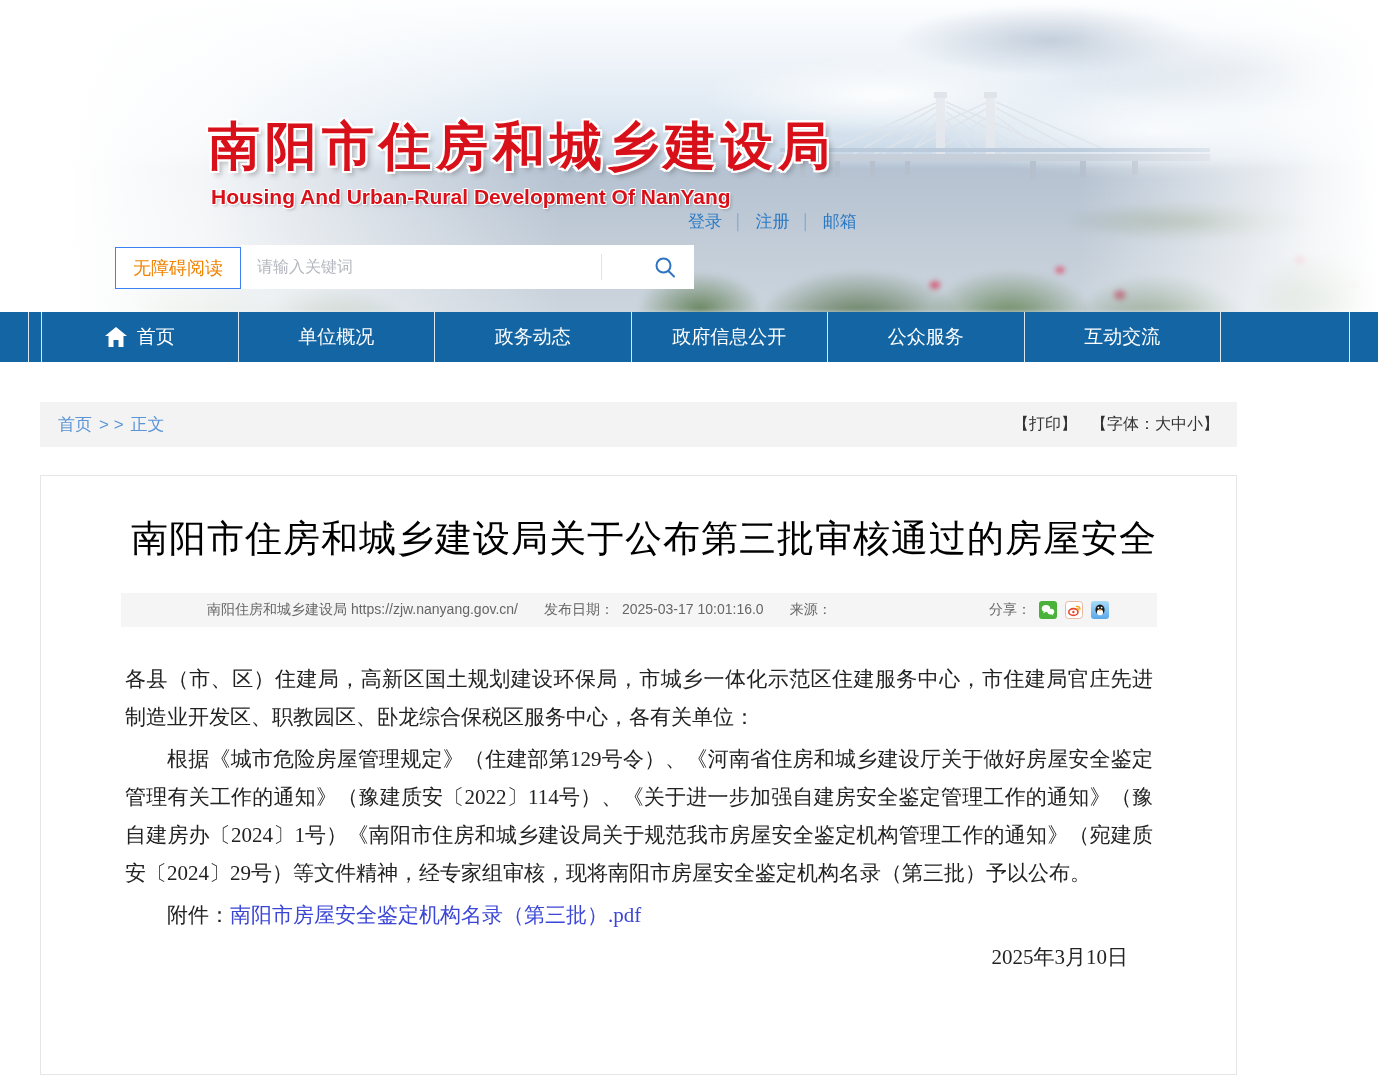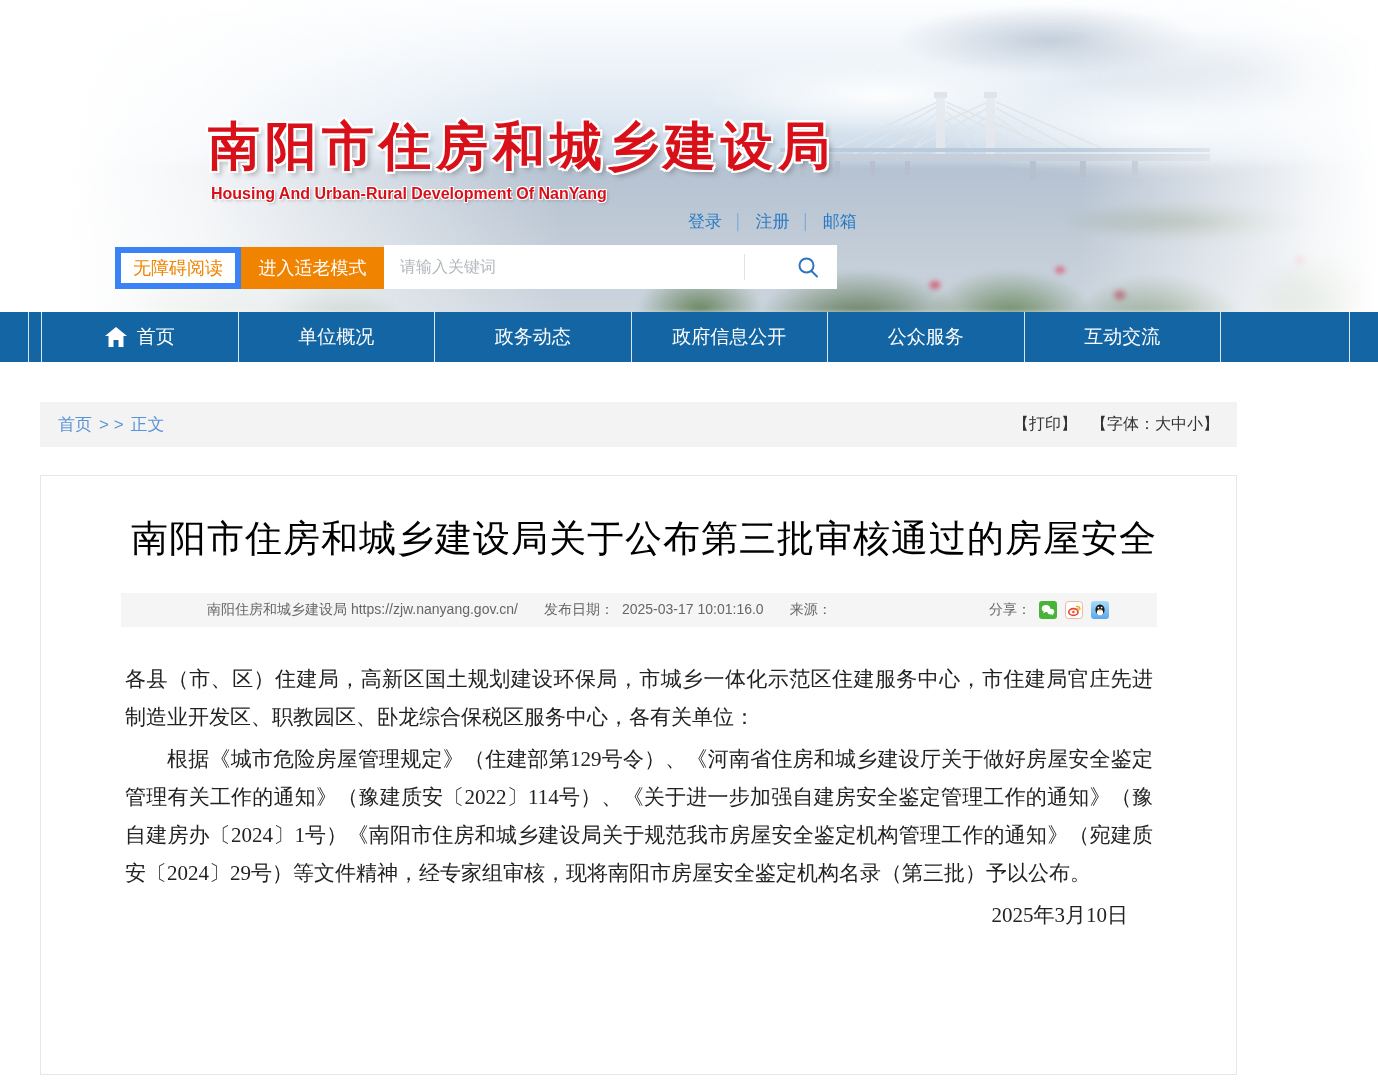--- a/index.html
+++ b/index.html
@@ -37,31 +37,31 @@
       radial-gradient(8px 7px at 1355px 285px, rgba(205,50,90,.9), rgba(205,50,90,0) 80%); }
   .fade-left { position:absolute; inset:0;
     background:linear-gradient(90deg,#fff 0px,#fff 70px,rgba(255,255,255,.85) 200px,rgba(255,255,255,0) 560px); }
   .fade-right { position:absolute; inset:0;
     background:linear-gradient(270deg,#fff 0px,rgba(255,255,255,.85) 60px,rgba(255,255,255,0) 300px); }
 
   .site-title { position:absolute; left:208px; top:112px; font-size:52px; font-weight:bold;
     letter-spacing:5px; color:#d8101a; z-index:5; white-space:nowrap;
     text-shadow:-2px -2px 0 #fff,2px -2px 0 #fff,-2px 2px 0 #fff,2px 2px 0 #fff,
       0 -2px 0 #fff,0 2px 0 #fff,-2px 0 0 #fff,2px 0 0 #fff,4px 4px 5px rgba(60,60,60,.35); }
-  .site-subtitle { position:absolute; left:211px; top:185px; font-size:16px; font-weight:bold;
+  .site-subtitle { position:absolute; left:211px; top:185px; font-size:21px; font-weight:bold;
     color:#d8101a; z-index:5; white-space:nowrap;
     text-shadow:-1px -1px 0 #fff,1px -1px 0 #fff,-1px 1px 0 #fff,1px 1px 0 #fff,2px 2px 3px rgba(60,60,60,.3);text-align:right; }
 
   .top-links { position:absolute; left:688px; top:210px; z-index:6; font-size:17px; color:#2a79c3;
     display:flex; align-items:center; gap:12px; }
   .top-links a { color:#2a79c3; text-decoration:none; cursor:pointer; }
   .top-links .sep { color:#7aa9d4; font-size:15px; }
 
   .toolbar { position:absolute; left:115px; top:245px; z-index:6; display:flex; align-items:flex-end; }
-  .btn-access { width:126px; height:42px; background:#fff; border:6px solid #3b82f6; color:#f08300;
+  .btn-access { width:126px; height:42px; background:#fff; border:1px solid #3b82f6; color:#f08300;
     font-size:18px; font-family:inherit; cursor:pointer; }
   .btn-elder { width:143px; height:42px; background:#f08300; border:1px solid #f08300; color:#fff;
     font-size:18px; font-family:inherit; cursor:pointer; }
   .search-box { width:453px; height:44px; background:#fff; display:flex; align-items:center;gap:34px; }
   .search-box input { flex:1; height:100%; border:none; outline:none; padding-left:16px;
     font-size:16px; font-family:inherit; color:#333; background:transparent; }
   .search-box input::placeholder { color:#b3b8bf; }
   .search-sep { width:1px; height:26px; background:#e3e3e3; }
   .search-btn { width:58px; height:100%; display:flex; align-items:center; justify-content:center;
     background:none; border:none; cursor:pointer; }
@@ -157,21 +157,20 @@
   <div class="top-links">
     <a>登录</a>
     <span class="sep">│</span>
     <a>注册</a>
     <span class="sep">│</span>
     <a>邮箱</a>
   </div>
 
   <div class="toolbar">
     <button class="btn-access">无障碍阅读</button>
-    <button class="btn-elder">进入适老模式</button>
     <div class="search-box">
       <input type="text" placeholder="请输入关键词" style="">
       <div class="search-sep"></div>
       <button class="search-btn">
         <svg width="24" height="24" viewBox="0 0 24 24" fill="none">
           <circle cx="10.5" cy="10.5" r="7" stroke="#2f74c0" stroke-width="2"></circle>
           <line x1="16" y1="16.5" x2="21" y2="21.5" stroke="#2f74c0" stroke-width="2" stroke-linecap="round"></line>
         </svg>
       </button>
     </div>
@@ -250,15 +249,16 @@
         <circle cx="7.4" cy="6.6" r="0.9" fill="#ffffff"></circle>
         <circle cx="10.6" cy="6.6" r="0.9" fill="#ffffff"></circle>
         <path d="M7.6 8.6 Q9 9.6 10.4 8.6" fill="none" stroke="#f0a020" stroke-width="1.1"></path>
       </svg>
     </span>
   </div>
 
   <div class="article-body">
     <p>各县（市、区）住建局，高新区国土规划建设环保局，市城乡一体化示范区住建服务中心，市住建局官庄先进制造业开发区、职教园区、卧龙综合保税区服务中心，各有关单位：</p>
     <p class="indent">根据《城市危险房屋管理规定》（住建部第129号令）、《河南省住房和城乡建设厅关于做好房屋安全鉴定管理有关工作的通知》（豫建质安〔2022〕114号）、《关于进一步加强自建房安全鉴定管理工作的通知》（豫自建房办〔2024〕1号）《南阳市住房和城乡建设局关于规范我市房屋安全鉴定机构管理工作的通知》（宛建质安〔2024〕29号）等文件精神，经专家组审核，现将南阳市房屋安全鉴定机构名录（第三批）予以公布。</p>
+    <p class="indent attach-line"><span>附件：</span><a>南阳市房屋安全鉴定机构名录（第三批）.pdf</a></p>
     <p class="sign-date">2025年3月10日</p>
   </div>
 </main>
 
 </body></html>

